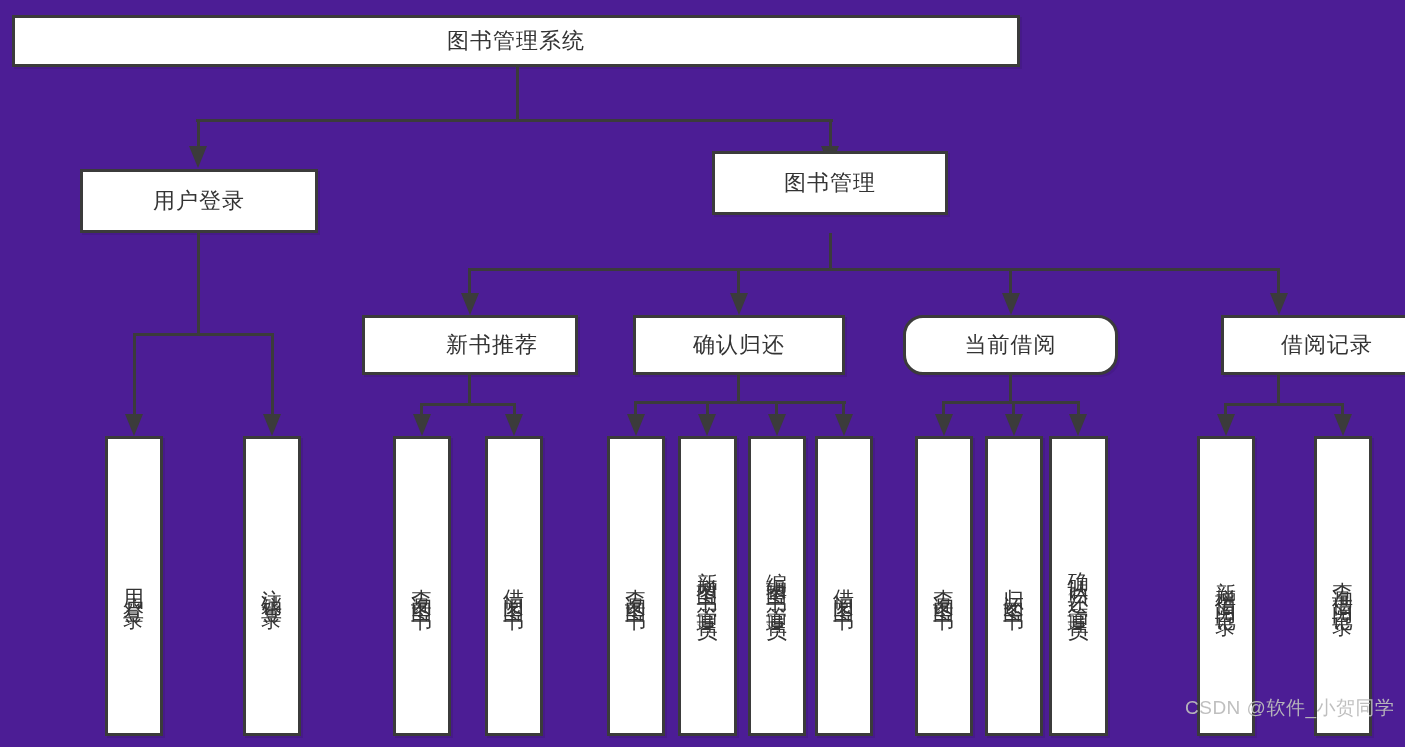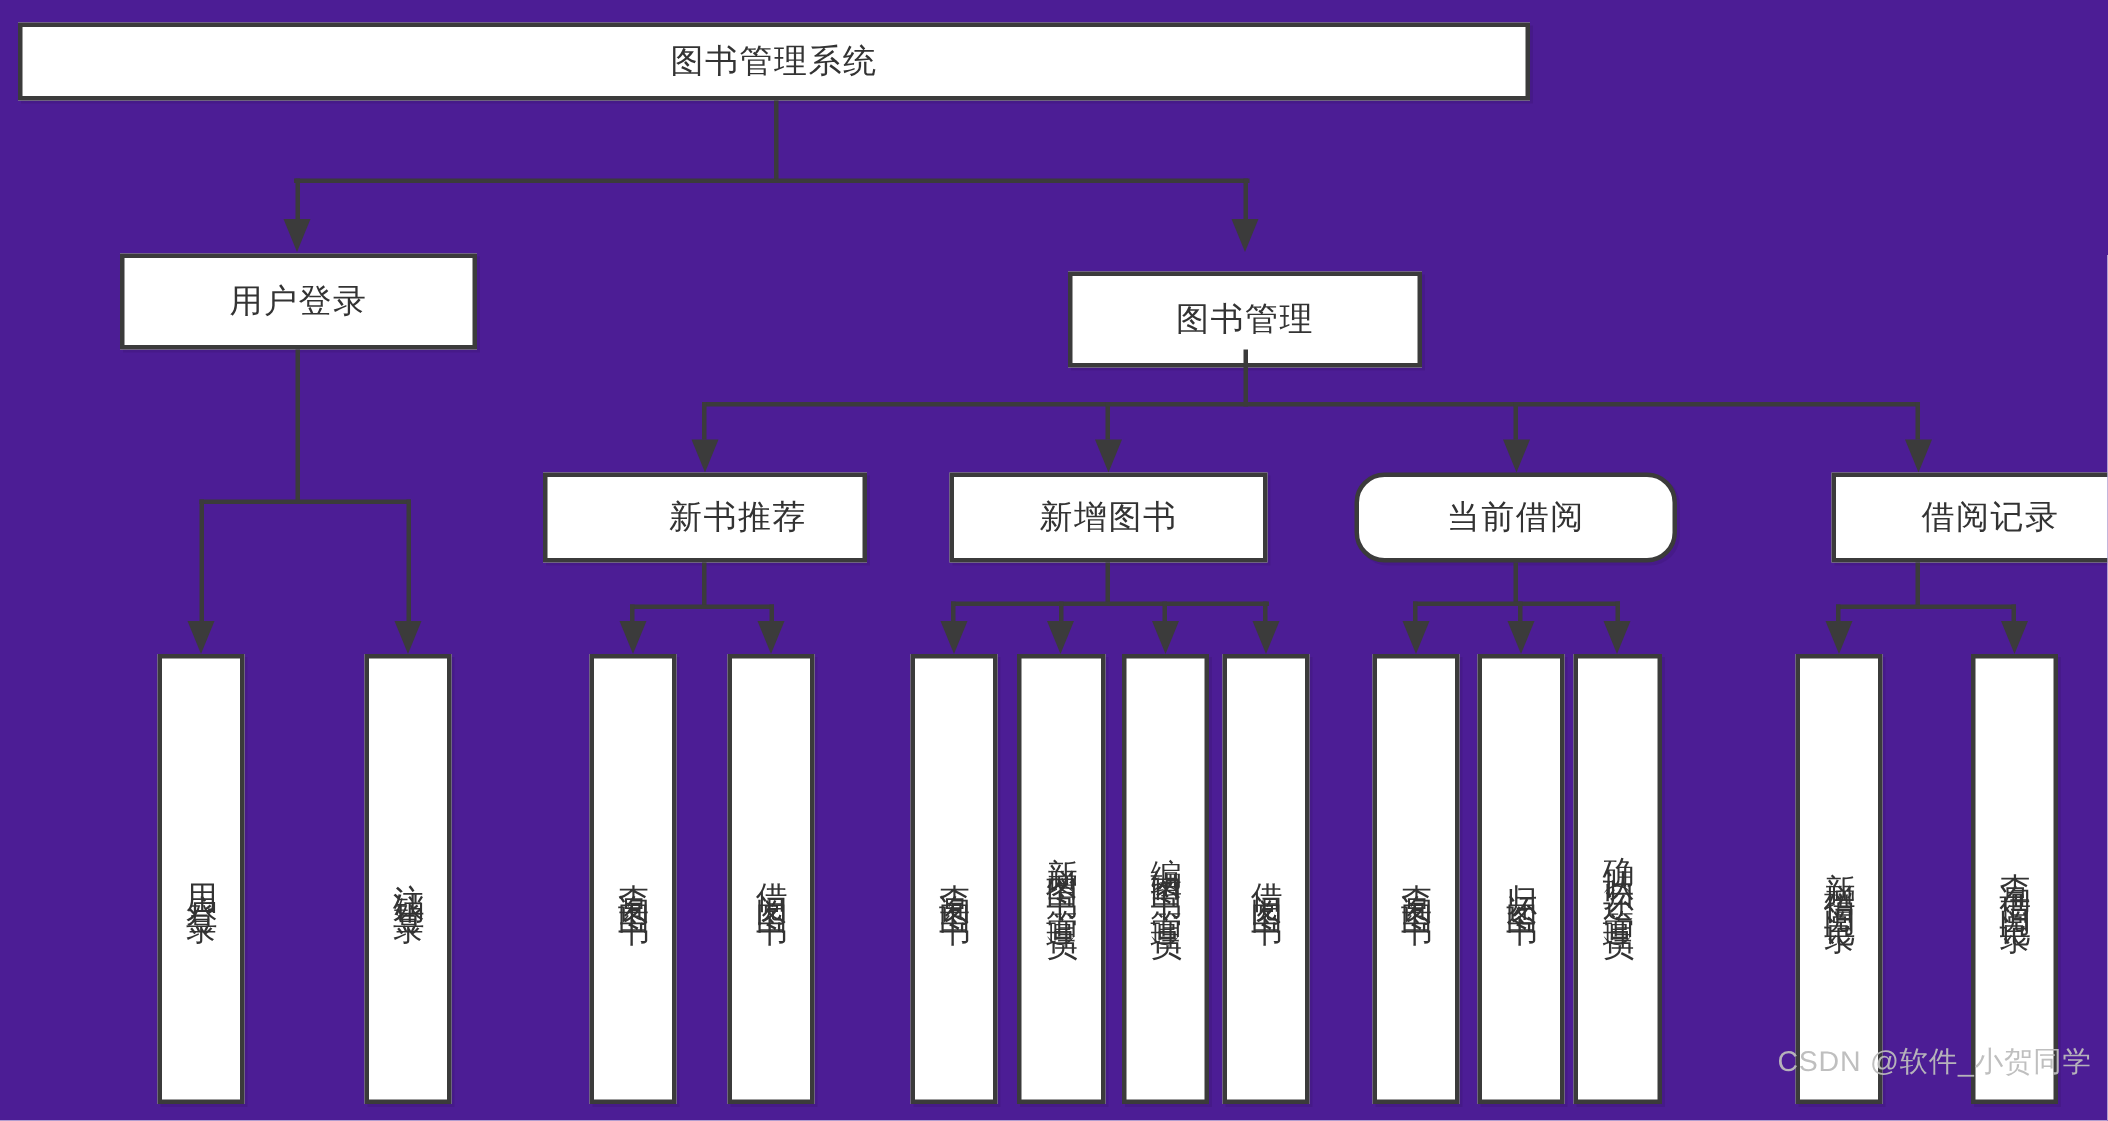--- a/index.html
+++ b/index.html
@@ -74,21 +74,21 @@
   <div class="lv" style="left:516px;top:67px;height:53px;"></div>
   <div class="lh" style="left:196px;top:119px;width:637px;"></div>
   <div class="lv" style="left:197px;top:119px;height:27px;"></div>
   <div class="arr" style="left:189px;top:146px;"></div>
   <div class="lv" style="left:829px;top:119px;height:27px;"></div>
   <div class="arr" style="left:821px;top:146px;"></div>
 
   <div class="hbox" style="left:80px;top:169px;width:238px;height:64px;">
     <span>用户登录</span>
   </div>
-  <div class="hbox" style="left:712px;top:181px;width:236px;height:64px;font-family:Liberation Mono, monospace;">
+  <div class="hbox" style="left:712px;top:151px;width:236px;height:64px;font-family:Liberation Mono, monospace;">
     <span>图书管理</span>
   </div>
 
   <div class="lv" style="left:197px;top:233px;height:102px;"></div>
   <div class="lh" style="left:133px;top:333px;width:141px;"></div>
   <div class="lv" style="left:133px;top:333px;height:81px;"></div>
   <div class="arr" style="left:125px;top:414px;"></div>
   <div class="lv" style="left:271px;top:333px;height:81px;"></div>
   <div class="arr" style="left:263px;top:414px;"></div>
 
@@ -100,21 +100,21 @@
   <div class="arr" style="left:730px;top:293px;"></div>
   <div class="lv" style="left:1009px;top:268px;height:25px;"></div>
   <div class="arr" style="left:1002px;top:293px;"></div>
   <div class="lv" style="left:1277px;top:268px;height:25px;"></div>
   <div class="arr" style="left:1270px;top:293px;"></div>
 
   <div class="hbox" style="left:362px;top:315px;width:216px;height:60px;padding-left:44px;">
     <span>新书推荐</span>
   </div>
   <div class="hbox" style="left:633px;top:315px;width:212px;height:60px;">
-    <span>新增图书</span>
+    <span>确认归还</span>
   </div>
   <div class="hbox" style="left:903px;top:315px;width:215px;height:60px;border-radius:20px;">
     <span>当前借阅</span>
   </div>
   <div class="hbox" style="left:1221px;top:315px;width:212px;height:60px;">
     <span>借阅记录</span>
   </div>
 
   <div class="lv" style="left:468px;top:375px;height:30px;"></div>
   <div class="lh" style="left:420px;top:403px;width:96px;"></div>

